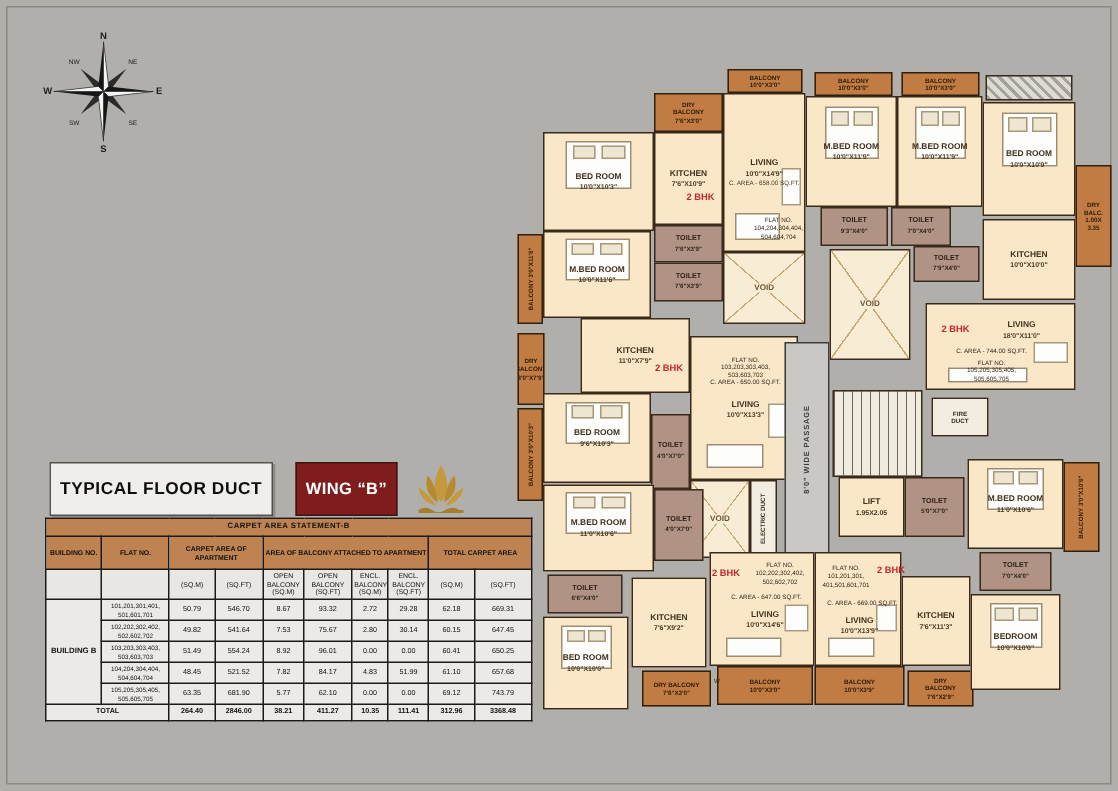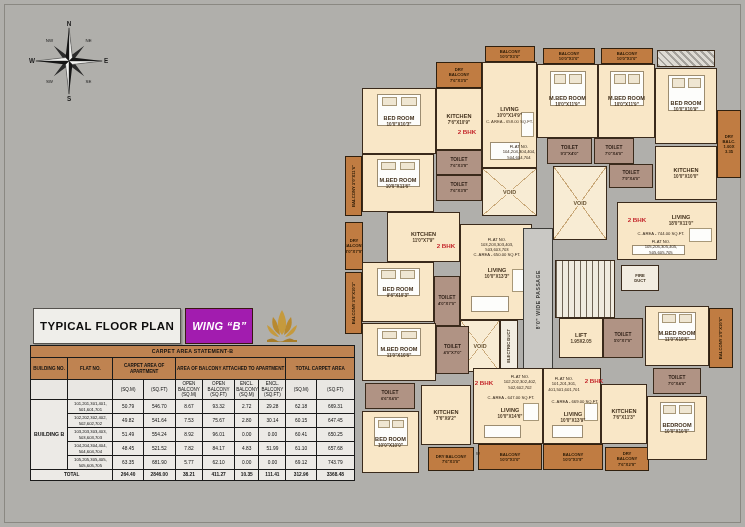--- a/index.html
+++ b/index.html
@@ -8,22 +8,22 @@
   .frame{position:absolute;inset:4px;border:1px solid #8a8882;pointer-events:none;}
 
   
   .compass{position:absolute;left:28px;top:20px;}
 
   
   .title-row{position:absolute;left:33px;top:308px;display:flex;align-items:stretch;}
   .title-box{background:#efeeea;border:1px solid #55524e;box-shadow:1.5px 1.5px 0 #8c8a84;
              padding:3px 6px;font-weight:bold;font-size:11.5px;color:#0d0d0d;letter-spacing:.4px;
              display:flex;align-items:center;}
-  .wing-box{background:#a21caf;border:1px solid #3a1614;color:#fff;font-weight:bold;font-size:11px;
-            padding:3px 6px;margin-left:4px;display:flex;align-items:center;letter-spacing:.3px;font-style:italic;}
+  .wing-box{background:#7f1d1d;border:1px solid #3a1614;color:#fff;font-weight:bold;font-size:11px;
+            padding:3px 6px;margin-left:15px;display:flex;align-items:center;letter-spacing:.3px;}
   .logo{margin-left:10px;align-self:center;}
 
   
   .carpet-table{position:absolute;left:30px;top:345px;width:325px;border-collapse:collapse;
                 table-layout:fixed;background:#ececea;border:1.2px solid #1a1a1a;}
   .carpet-table th,.carpet-table td{border:0.9px solid #1a1a1a;font-size:4.6px;line-height:1.2;
                 text-align:center;padding:0.5px 1px;color:#111;font-weight:normal;overflow:hidden;}
   .carpet-table .tan{background:#bf8351;font-weight:bold;}
   .r-title th{height:10px;font-size:5.2px;letter-spacing:.3px;}
   .r-head th{height:20px;}
@@ -86,21 +86,21 @@
     <text x="80" y="44" font-size="6.5" font-weight="bold">E</text>
     <text x="4" y="44" font-size="6.5" font-weight="bold">W</text>
     <text x="62" y="23" font-size="4.5">NE</text>
     <text x="62" y="65" font-size="4.5">SE</text>
     <text x="22" y="65" font-size="4.5">SW</text>
     <text x="22" y="23" font-size="4.5">NW</text>
   </g>
 </svg>
 
 <div class="title-row">
-  <div class="title-box">TYPICAL FLOOR PLAN</div>
+  <div class="title-box">TYPICAL FLOOR DUCT</div>
   <div class="wing-box">WING “B”</div>
   <svg class="logo" width="38" height="36" viewBox="0 0 38 36">
     <path d="M19,2 C14,11 13,20 19,27 C25,20 24,11 19,2Z" fill="#c59a3d"></path>
     <path d="M10,9 C8,16 10,23 17,27 C16,20 14,13 10,9Z" fill="#b8892f"></path>
     <path d="M28,9 C30,16 28,23 21,27 C22,20 24,13 28,9Z" fill="#b8892f"></path>
     <path d="M4,17 C5,23 9,28 16,29 C12,24 8,19 4,17Z" fill="#c59a3d"></path>
     <path d="M34,17 C33,23 29,28 22,29 C26,24 30,19 34,17Z" fill="#c59a3d"></path>
     <path d="M4,32 Q9,29 13,32 T22,32 T31,32 L34,32 L34,34 L4,34 Z" fill="#a87d2a"></path>
   </svg>
 </div>

